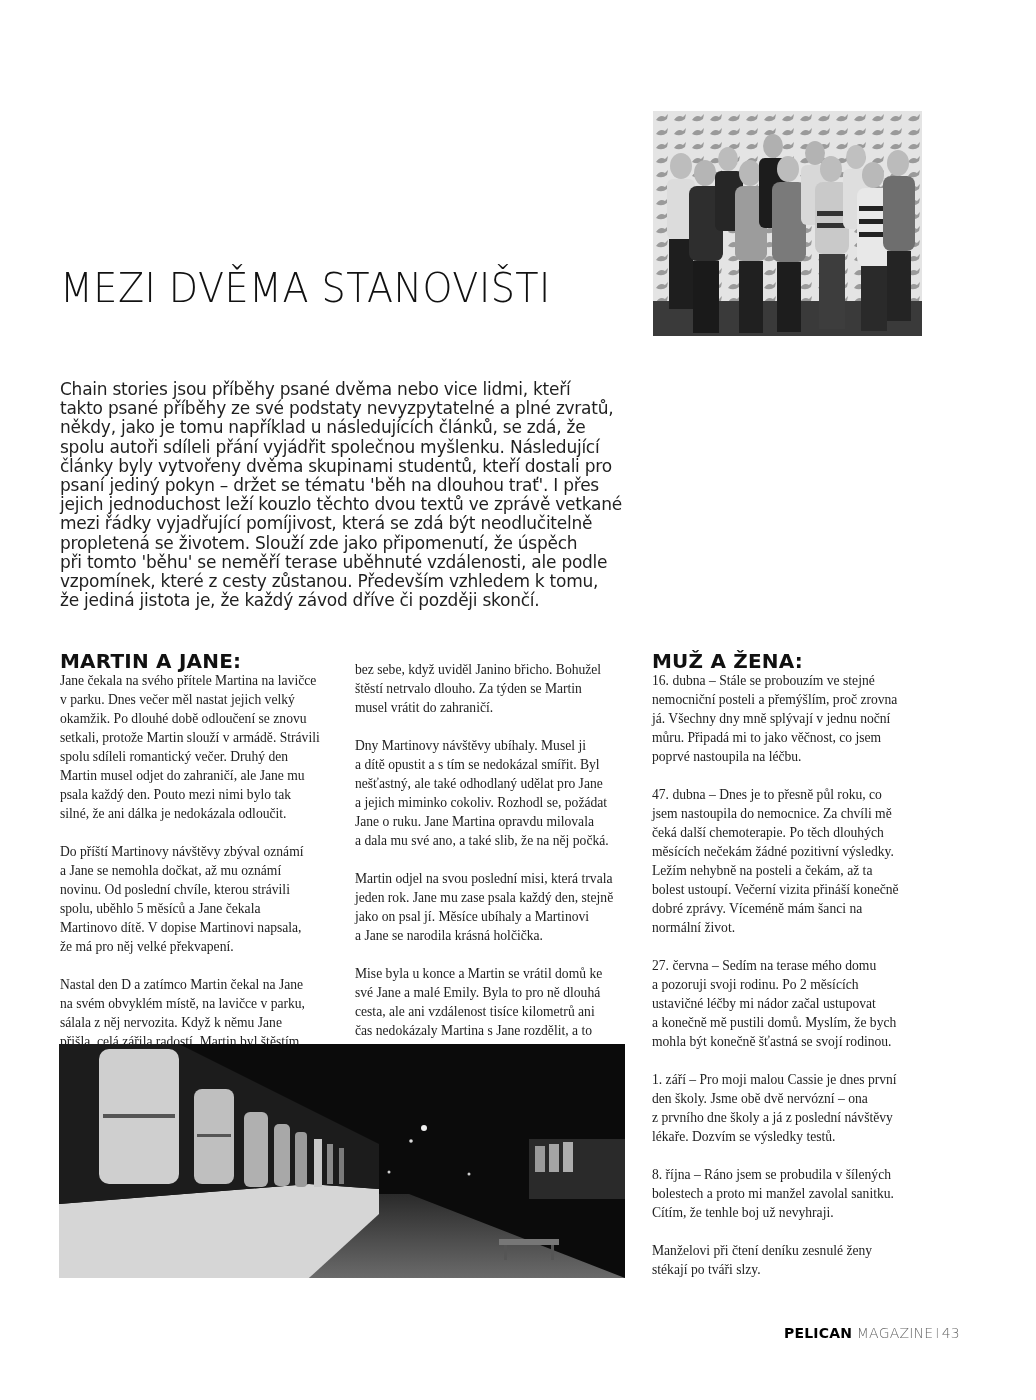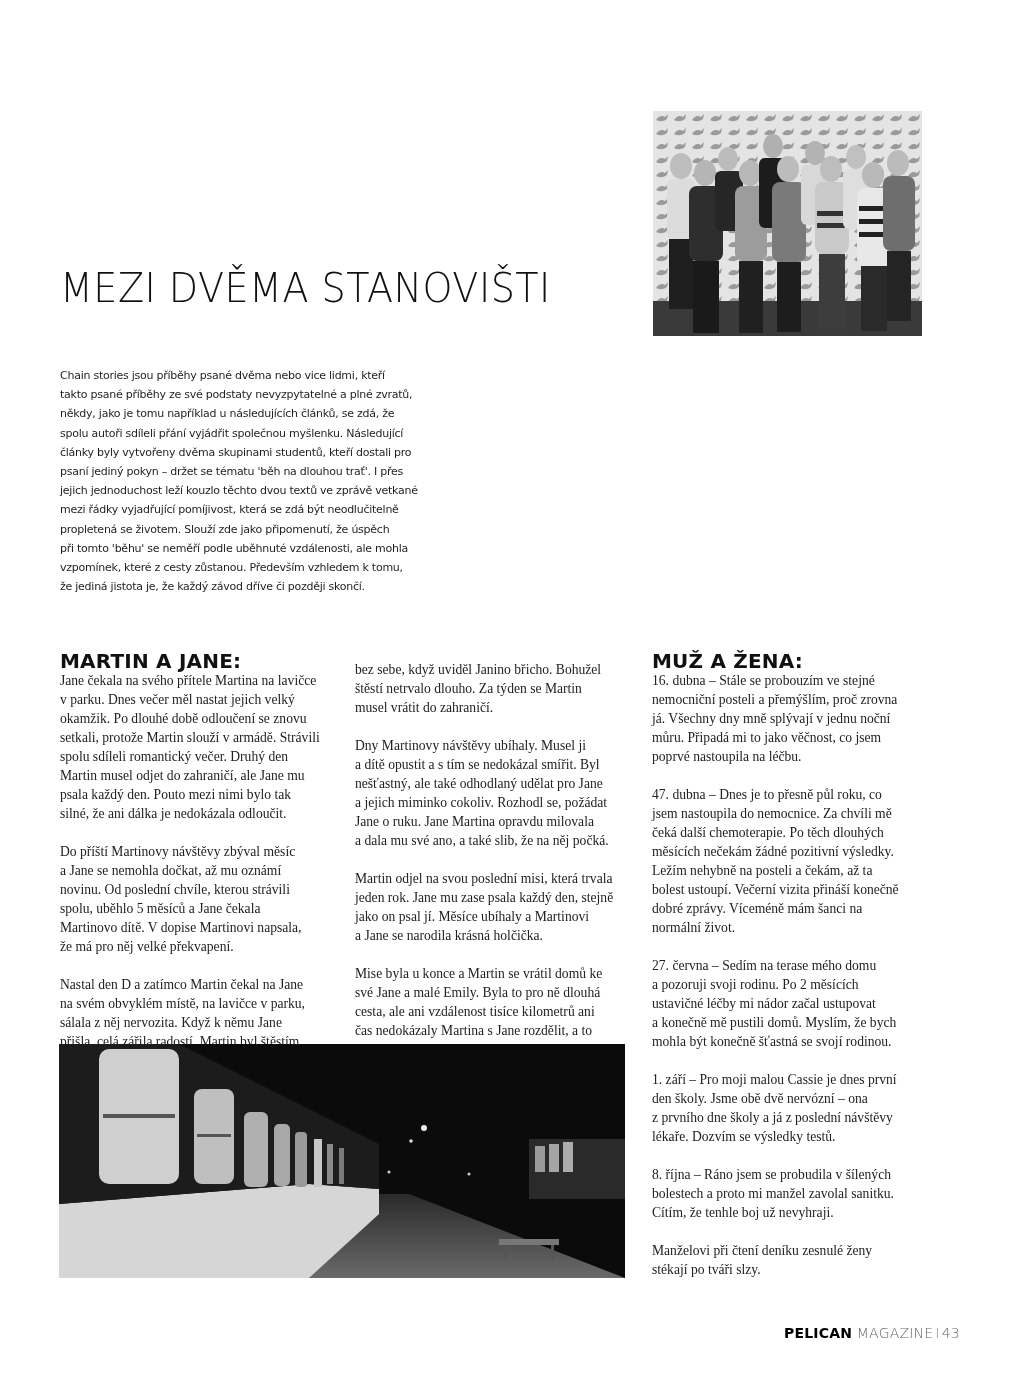--- a/index.html
+++ b/index.html
@@ -6,22 +6,22 @@
   body { width: 1036px; height: 1400px; position: relative; overflow: hidden; color: #1a1a1a; }
   .abs { position: absolute; }
   .title {
     left: 60px; top: 262px; margin: 0;
     font-family: "DejaVu Sans", sans-serif; font-weight: 200;
     font-size: 41px; letter-spacing: 0.5px; color: #111;
     white-space: nowrap; line-height: 52px;
     transform: scaleX(0.93); transform-origin: left top;
   }
   .intro {
-    left: 60px; top: 366px; width: 560px;
-    font-family: "DejaVu Sans", sans-serif; font-size: 11px; line-height: 19.2px;
+    left: 60px; top: 380px; width: 560px;
+    font-family: "DejaVu Sans", sans-serif; font-size: 17px; line-height: 19.2px;
     color: #1f1f1f; letter-spacing: -0.25px;
   }
   .intro .ln { display: block; white-space: nowrap; }
   .col { font-family: "Liberation Serif", serif; font-size: 13.6px; line-height: 19px; color: #222; }
   .col .ln { display: block; white-space: nowrap; }
   .col .gap { display: block; height: 19px; }
   .heading {
     font-family: "DejaVu Sans", sans-serif; font-weight: 900; font-size: 20px;
     letter-spacing: 0.2px; color: #111; line-height: 19px; display: block;
   }
@@ -100,40 +100,40 @@
 <div class="abs intro">
   <span class="ln">Chain stories jsou příběhy psané dvěma nebo vice lidmi, kteří</span>
   <span class="ln">takto psané příběhy ze své podstaty nevyzpytatelné a plné zvratů,</span>
   <span class="ln">někdy, jako je tomu například u následujících článků, se zdá, že</span>
   <span class="ln">spolu autoři sdíleli přání vyjádřit společnou myšlenku. Následující</span>
   <span class="ln">články byly vytvořeny dvěma skupinami studentů, kteří dostali pro</span>
   <span class="ln">psaní jediný pokyn – držet se tématu 'běh na dlouhou trať'. I přes</span>
   <span class="ln">jejich jednoduchost leží kouzlo těchto dvou textů ve zprávě vetkané</span>
   <span class="ln">mezi řádky vyjadřující pomíjivost, která se zdá být neodlučitelně</span>
   <span class="ln">propletená se životem. Slouží zde jako připomenutí, že úspěch</span>
-  <span class="ln">při tomto 'běhu' se neměří podle uběhnuté vzdálenosti, ale mohla</span>
+  <span class="ln">při tomto 'běhu' se neměří terase uběhnuté vzdálenosti, ale podle</span>
   <span class="ln">vzpomínek, které z cesty zůstanou. Především vzhledem k tomu,</span>
   <span class="ln">že jediná jistota je, že každý závod dříve či později skončí.</span>
 </div>
 
 <div class="abs col col1">
   <span class="heading">MARTIN A JANE:</span>
   <div>
     <span class="ln">Jane čekala na svého přítele Martina na lavičce</span>
     <span class="ln">v parku. Dnes večer měl nastat jejich velký</span>
     <span class="ln">okamžik. Po dlouhé době odloučení se znovu</span>
     <span class="ln">setkali, protože Martin slouží v armádě. Strávili</span>
     <span class="ln">spolu sdíleli romantický večer. Druhý den</span>
     <span class="ln">Martin musel odjet do zahraničí, ale Jane mu</span>
     <span class="ln">psala každý den. Pouto mezi nimi bylo tak</span>
     <span class="ln">silné, že ani dálka je nedokázala odloučit.</span>
   </div>
   <span class="gap"></span>
   <div>
-    <span class="ln">Do příští Martinovy návštěvy zbýval měsíc</span>
+    <span class="ln">Do příští Martinovy návštěvy zbýval oznámí</span>
     <span class="ln">a Jane se nemohla dočkat, až mu oznámí</span>
     <span class="ln">novinu. Od poslední chvíle, kterou strávili</span>
     <span class="ln">spolu, uběhlo 5 měsíců a Jane čekala</span>
     <span class="ln">Martinovo dítě. V dopise Martinovi napsala,</span>
     <span class="ln">že má pro něj velké překvapení.</span>
   </div>
   <span class="gap"></span>
   <div>
     <span class="ln">Nastal den D a zatímco Martin čekal na Jane</span>
     <span class="ln">na svém obvyklém místě, na lavičce v parku,</span>

